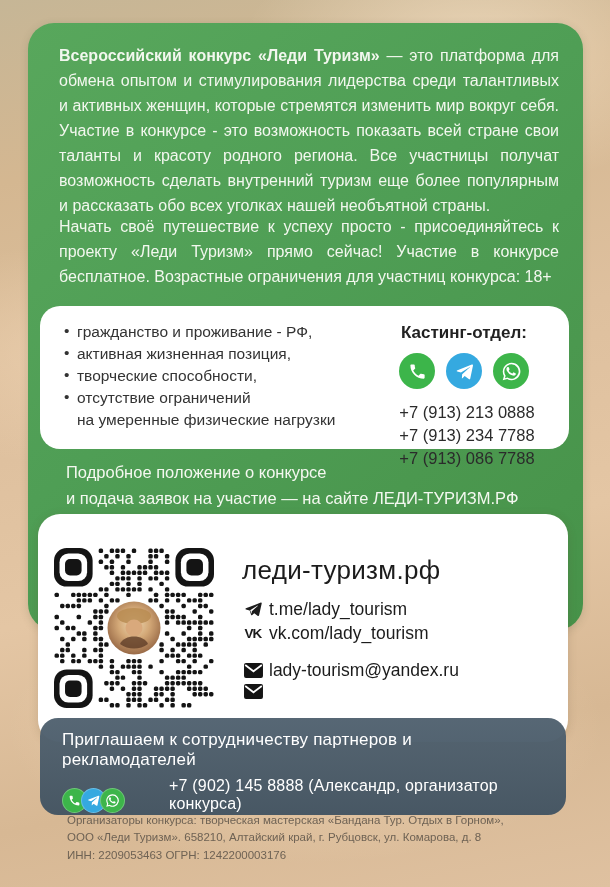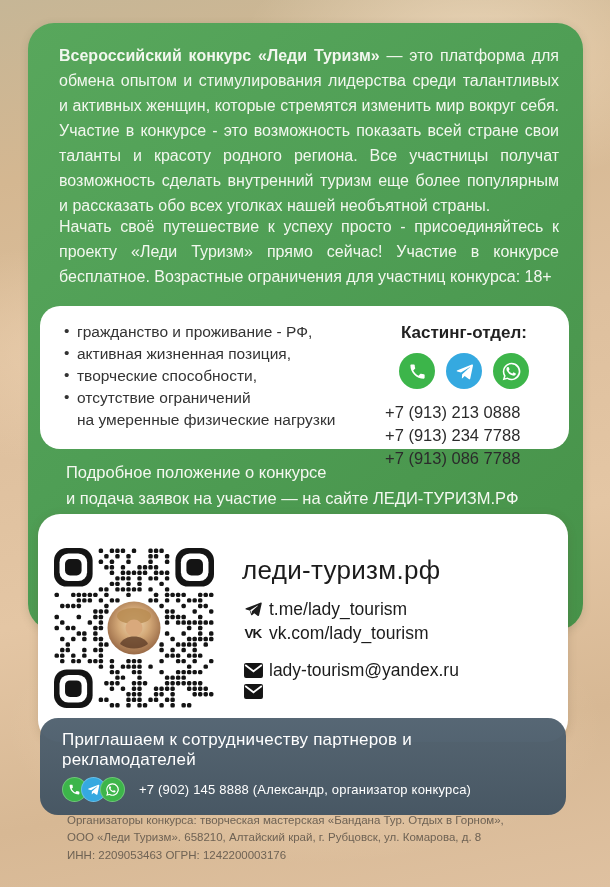--- a/index.html
+++ b/index.html
@@ -36,21 +36,21 @@
   .req-left { flex:1; }
   .req-title { font-weight:bold; font-size:17px; margin:2px 0 7px 12px; color:#222; }
   .req-list { list-style:none; }
   .req-list li { position:relative; padding-left:13px; font-size:15.5px; line-height:1.42; color:#333; }
   .req-list li::before { content:"•"; position:absolute; left:0; top:-1px; color:#333; }
   .req-right { width:170px; text-align:center; }
   .casting-title { font-weight:bold; font-size:17px; color:#222; margin:2px 0 10px; }
   .icons-row { display:flex; justify-content:center; gap:11px; margin-bottom:12px; }
   .circle-icon { width:36px; height:36px; border-radius:50%; display:flex; align-items:center; justify-content:center; flex:0 0 auto; }
   .circle-icon svg { display:block; }
-  .phones { text-align:left; font-size:16.5px; line-height:1.4; color:#2b2b2b; padding-left:6px; }
+  .phones { text-align:center; font-size:16.5px; line-height:1.4; color:#2b2b2b; padding-left:6px; }
 
   .site-note { position:absolute; left:38px; top:437px; font-size:16.5px; line-height:1.55; color:#f4f8f0; }
 
   
   .qr-card {
     position:absolute; left:38px; top:514px; width:530px; height:228px;
     background:#fff; border-radius:22px; z-index:2;
     display:flex; align-items:center; padding:13px 16px;
     box-shadow:0 2px 10px rgba(90,70,40,.18);
   }
@@ -63,21 +63,21 @@
   .vk-glyph { font-weight:900; font-size:13.5px; letter-spacing:-1px; transform:scaleY(.9); display:inline-block; }
 
   
   .partner-banner {
     position:absolute; left:40px; top:718px; width:526px; height:97px;
     border-radius:18px; z-index:2; color:#fff;
     background:linear-gradient(180deg,rgba(81,98,112,.97),rgba(67,84,98,.97));
     padding:12px 20px 10px 22px;
   }
   .partner-line1 { font-size:17px; letter-spacing:.2px; margin-bottom:7px; }
-  .partner-line2 { display:flex; align-items:center; font-size:13px; }
+  .partner-line2 { display:flex; align-items:flex-end; font-size:16px;gap:30px; }
   .mini-icons { display:flex; margin-right:14px; }
   .mini-icons .circle-icon { width:25px; height:25px; border:1.5px solid rgba(255,255,255,.25); }
   .mini-icons .circle-icon + .circle-icon { margin-left:-6px; }
   .partner-phone { letter-spacing:.2px; }
 
   .org-note { position:absolute; left:38px; top:812px; font-size:11.5px; line-height:1.5; color:#6e6254; z-index:1;margin-left:29px; }
 </style>
 </head>
 <body>
 

